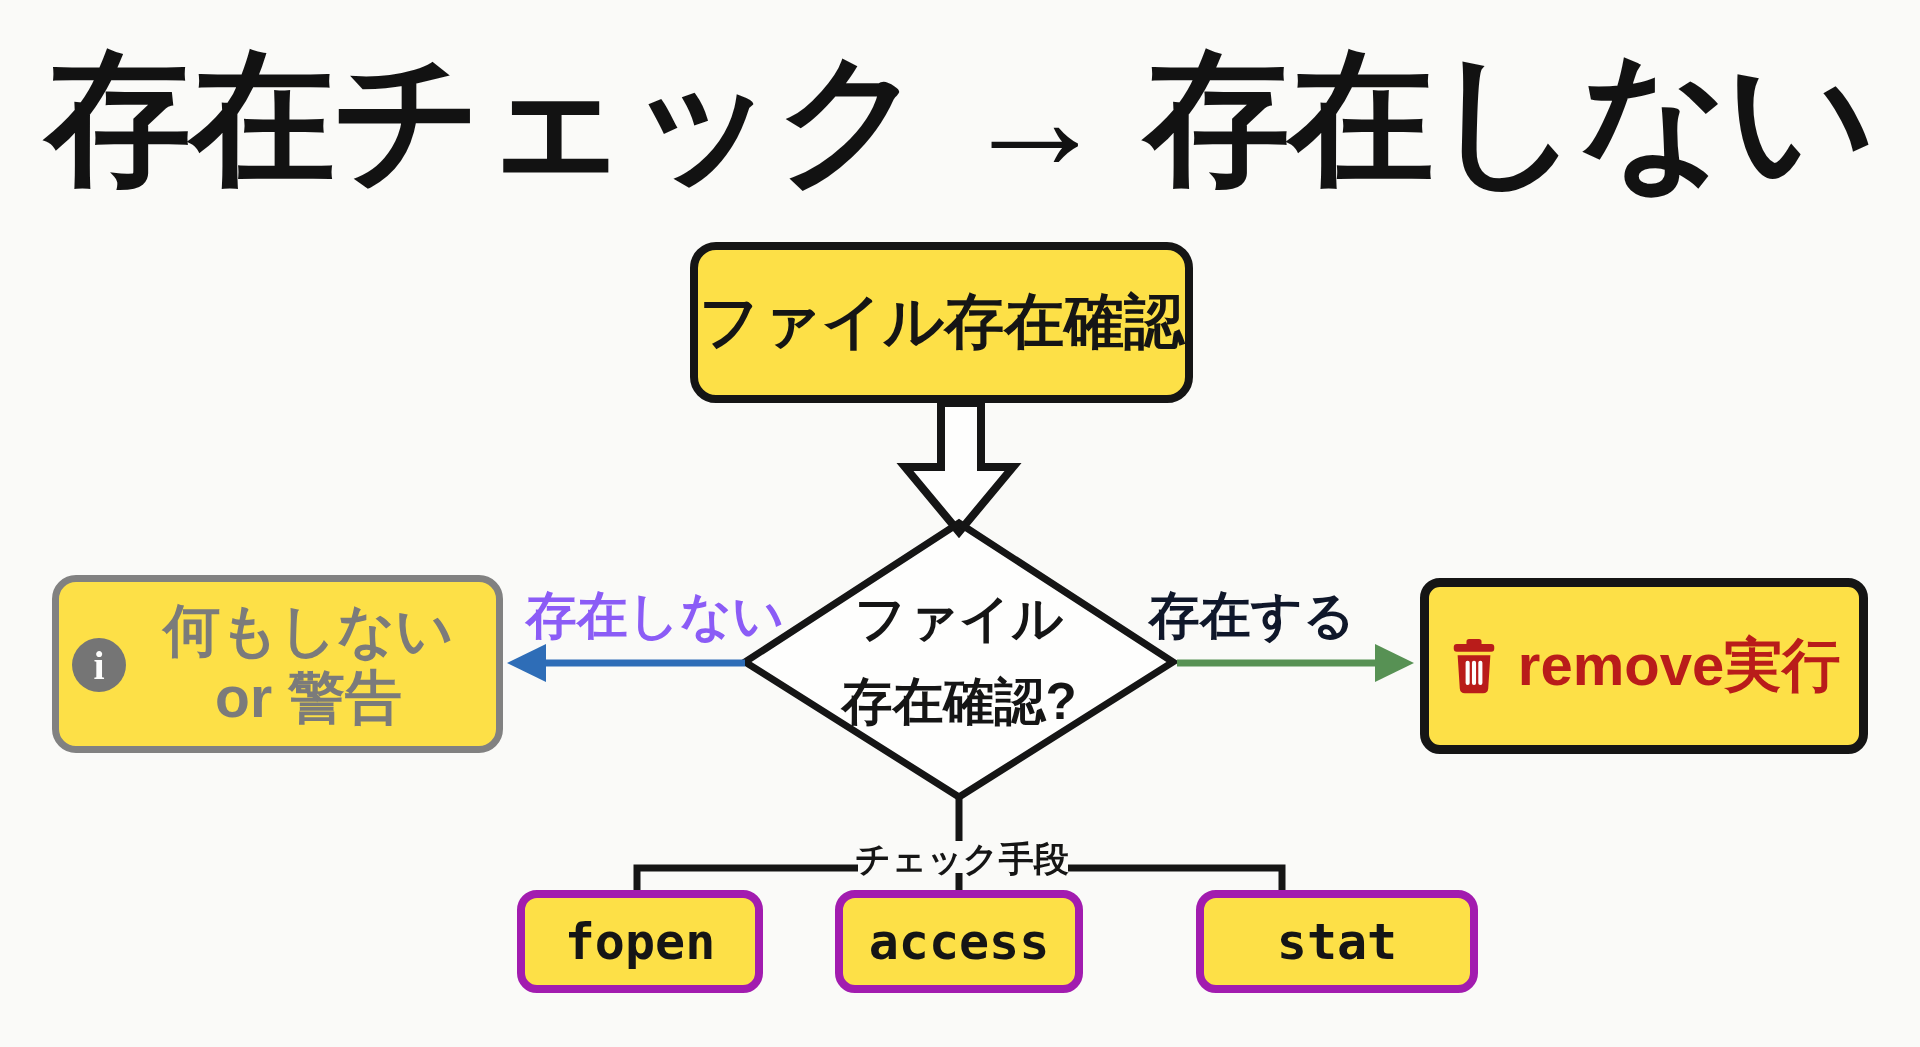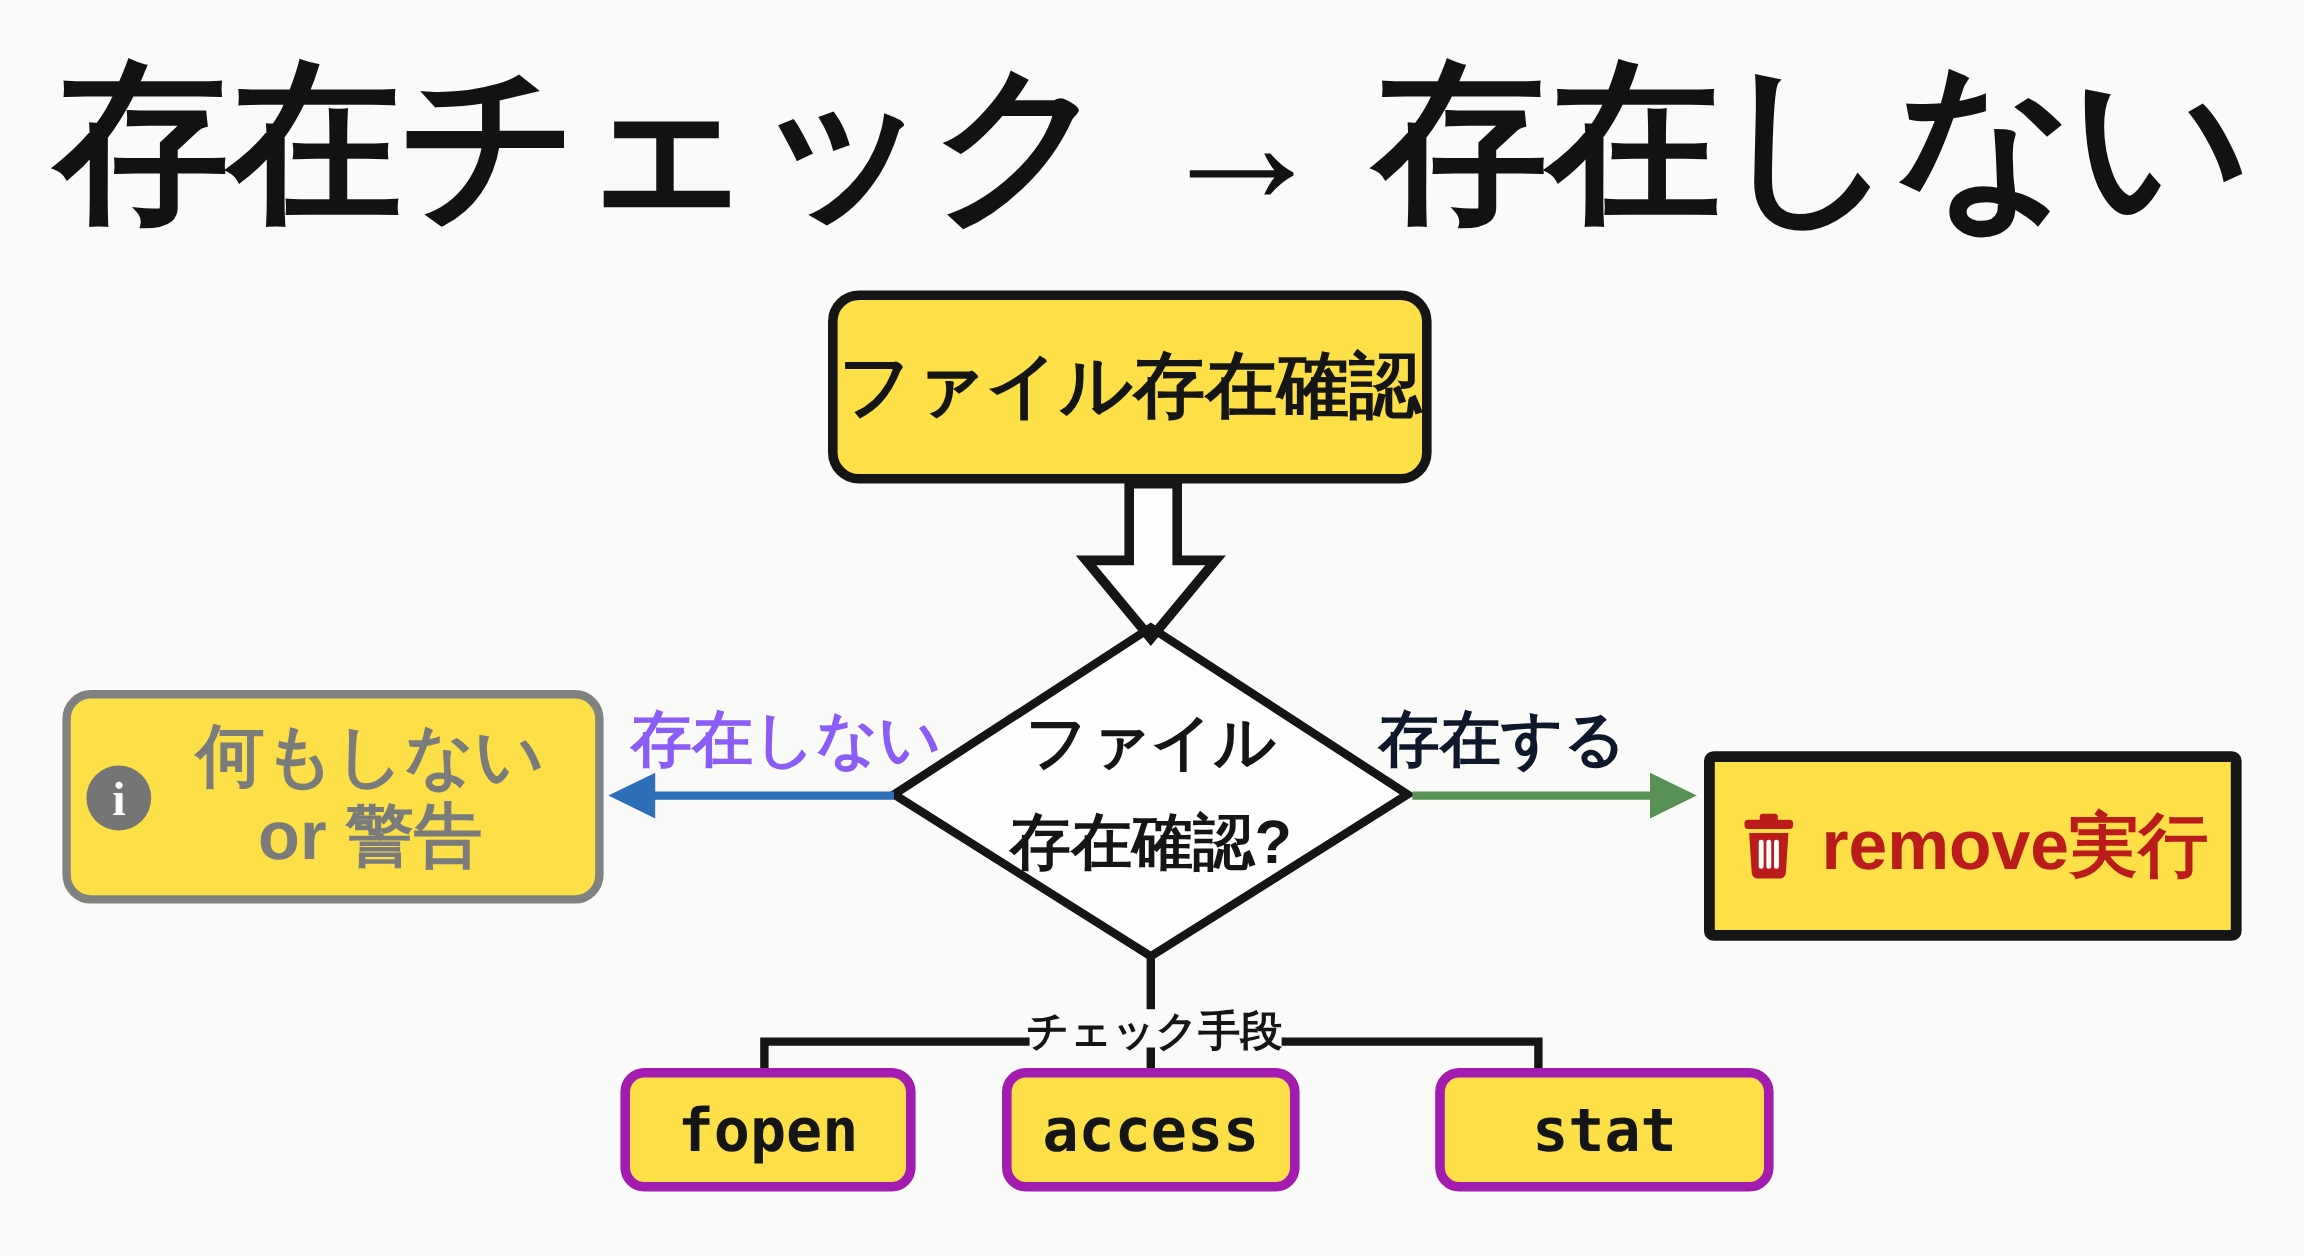--- a/index.html
+++ b/index.html
@@ -40,23 +40,23 @@
     font-size:57px;font-weight:800;color:#7b7b7b;text-align:center;
     padding-left:62px;
   }
   .info-icon{
     left:72px;top:638px;width:54px;height:54px;border-radius:50%;
     background:#757575;color:#fdfdfc;
     display:flex;align-items:center;justify-content:center;
     font-family:"Liberation Serif", serif;font-weight:700;font-size:40px;
   }
   .remove-box{
-    left:1420px;top:578px;width:448px;height:158px;
-    border:9px solid #151515;border-radius:8px;
-    gap:18px;font-size:58px;font-weight:800;color:#b91c1a;margin-top:48px;
+    left:1420px;top:578px;width:448px;height:176px;
+    border:9px solid #151515;border-radius:20px;
+    gap:18px;font-size:58px;font-weight:800;color:#b91c1a;
   }
   .edge-label{
     width:300px;text-align:center;font-size:51px;font-weight:800;white-space:nowrap;
   }
   .label-no{left:505px;top:582px;color:#8b5cf6;}
   .label-yes{left:1102px;top:582px;color:#0f172a;}
   .label-methods{
     left:812px;top:836px;width:300px;text-align:center;
     font-size:35px;font-weight:800;color:#151515;white-space:nowrap;
   }

